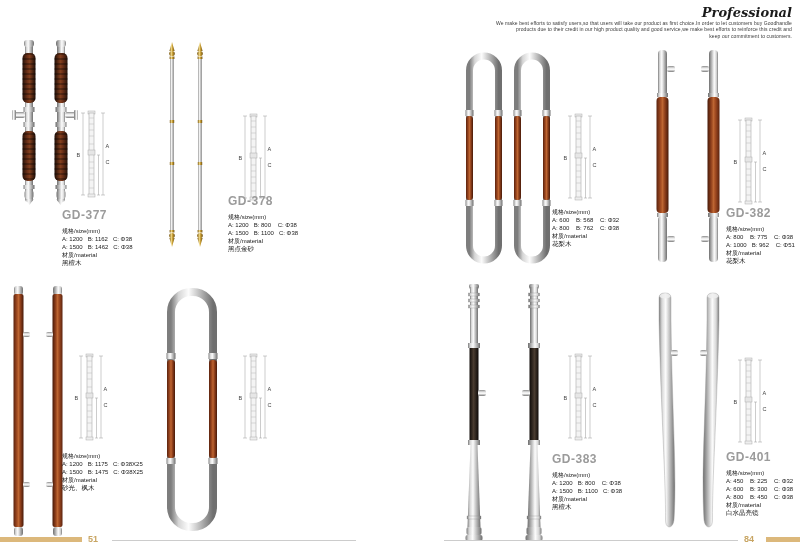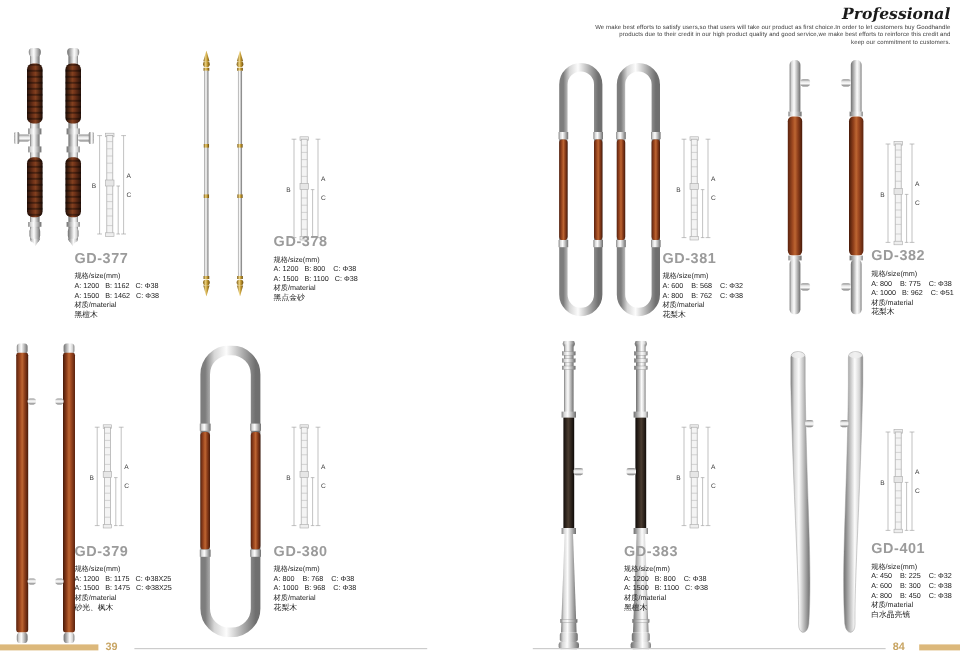--- a/index.html
+++ b/index.html
@@ -258,21 +258,20 @@
     <div class="specs">
       <div class="spec">规格/size(mm)</div>
       <div class="spec">A: 1200   B: 800    C: Φ38</div>
       <div class="spec">A: 1500   B: 1100   C: Φ38</div>
       <div class="spec">材质/material</div>
       <div class="spec cn">黑点金砂</div>
     </div>
   </div>
 
   <div class="info" style="left:552px;top:206px">
-    <div class="model">GD-381</div>
     <div class="specs">
       <div class="spec">规格/size(mm)</div>
       <div class="spec">A: 600    B: 568    C: Φ32</div>
       <div class="spec">A: 800    B: 762    C: Φ38</div>
       <div class="spec">材质/material</div>
       <div class="spec cn">花梨木</div>
     </div>
   </div>
 
   <div class="info" style="left:726px;top:204px">
@@ -280,42 +279,31 @@
     <div class="specs">
       <div class="spec">规格/size(mm)</div>
       <div class="spec">A: 800    B: 775    C: Φ38</div>
       <div class="spec">A: 1000   B: 962    C: Φ51</div>
       <div class="spec">材质/material</div>
       <div class="spec cn">花梨木</div>
     </div>
   </div>
 
   <div class="info" style="left:62px;top:450px">
-    <div class="model">GD-379</div>
     <div class="specs">
       <div class="spec">规格/size(mm)</div>
       <div class="spec">A: 1200   B: 1175   C: Φ38X25</div>
       <div class="spec">A: 1500   B: 1475   C: Φ38X25</div>
       <div class="spec">材质/material</div>
       <div class="spec cn">砂光、枫木</div>
     </div>
   </div>
 
-  <div class="info" style="left:228px;top:450px">
-    <div class="model">GD-380</div>
-    <div class="specs">
-      <div class="spec">规格/size(mm)</div>
-      <div class="spec">A: 800    B: 768    C: Φ38</div>
-      <div class="spec">A: 1000   B: 968    C: Φ38</div>
-      <div class="spec">材质/material</div>
-      <div class="spec cn">花梨木</div>
-    </div>
-  </div>
-
-  <div class="info" style="left:520px;top:450px">
+
+  <div class="info" style="left:552px;top:450px">
     <div class="model">GD-383</div>
     <div class="specs">
       <div class="spec">规格/size(mm)</div>
       <div class="spec">A: 1200   B: 800    C: Φ38</div>
       <div class="spec">A: 1500   B: 1100   C: Φ38</div>
       <div class="spec">材质/material</div>
       <div class="spec cn">黑檀木</div>
     </div>
   </div>
 
@@ -325,20 +313,20 @@
       <div class="spec">规格/size(mm)</div>
       <div class="spec">A: 450    B: 225    C: Φ32</div>
       <div class="spec">A: 600    B: 300    C: Φ38</div>
       <div class="spec">A: 800    B: 450    C: Φ38</div>
       <div class="spec">材质/material</div>
       <div class="spec cn">白水晶亮镜</div>
     </div>
   </div>
 
   <div class="bar" style="left:0;top:537px;width:82px"></div>
-  <div class="pagenum" style="left:88px;top:535px">39</div>
+  <div class="pagenum" style="left:88px;top:535px">51</div>
   <div class="hline" style="left:112px;top:540px;width:244px"></div>
 
   <div class="hline" style="left:444px;top:540px;width:294px"></div>
   <div class="pagenum" style="left:744px;top:535px">84</div>
   <div class="bar" style="left:766px;top:537px;width:34px"></div>
 
 </div>
 
 </body></html>

